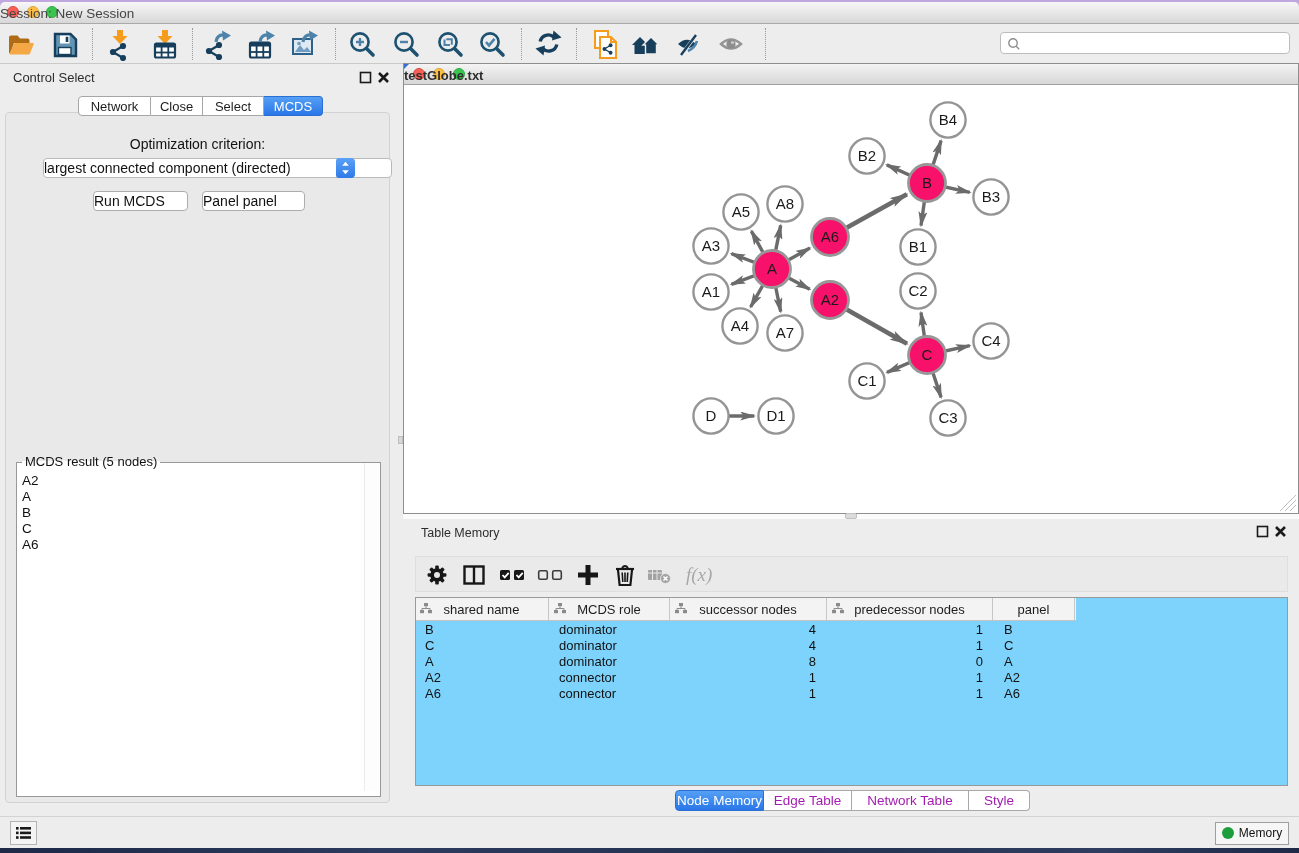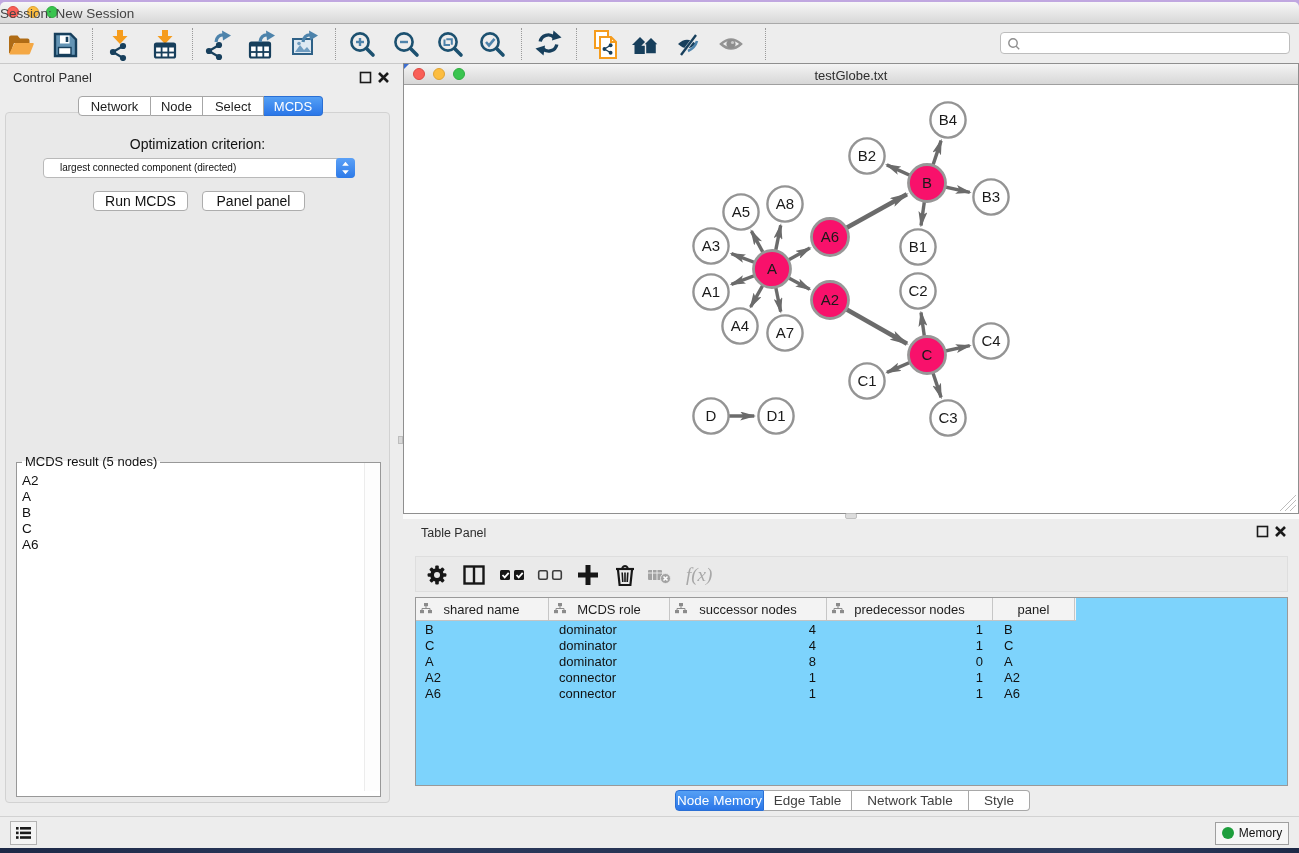--- a/index.html
+++ b/index.html
@@ -11,40 +11,40 @@
 #titletext{left:0;top:4px;width:1299px;text-align:left;font-size:13.5px;color:#454545}
 #toolbar{left:0;top:25px;width:1299px;height:39px;background:#ededed;border-bottom:1px solid #c9c9c9}
 .sep{position:absolute;top:3px;height:32px;width:0;border-left:1px dotted #9a9a9a}
 .tbi{position:absolute;top:4px}
 #search{position:absolute;left:1000px;top:7px;width:290px;height:22px;background:#fff;border:1px solid #bdbdbd;border-radius:4px}
 
 #cp-title{left:13px;top:70px;font-size:13px;color:#2d2d2d}
 #cp-body{left:5px;top:112px;width:385px;height:691px;background:#e9e9e9;border:1px solid #d2d2d2;border-radius:4px}
 .tab{position:absolute;top:96px;height:20px;background:#fff;border:1px solid #a6a6a6;border-left:none;font-size:13px;text-align:center;color:#1c1c1c;line-height:19px}
 #opt-label{left:0;top:136px;width:395px;text-align:center;font-size:14px;color:#111}
-#dropdown{left:43px;top:158px;width:312px;height:20px;background:#fff;border:1px solid #b9b9b9;border-radius:4px;font-size:10px;line-height:18px;padding-left:16px;color:#111}
+#dropdown{left:43px;top:158px;width:349px;height:20px;background:#fff;border:1px solid #b9b9b9;border-radius:4px;font-size:14px;line-height:18px;padding-left:0;color:#111}
 #dd-btn{left:336px;top:158px;width:19px;height:20px;background:linear-gradient(#5ba1f7,#2d7ae8);border-radius:3px 4px 4px 3px}
-.btn{position:absolute;top:191px;height:20px;background:#fff;border:1px solid #adadad;border-radius:4px;font-size:14px;text-align:center;line-height:18px;color:#111}
+.btn{position:absolute;top:191px;height:20px;background:#fff;border:1px solid #adadad;border-radius:4px;font-size:14px;line-height:18px;color:#111}
 #mcds-box{left:16px;top:462px;width:365px;height:335px;background:#fff;border:1px solid #989898}
 #mcds-legend{left:22px;top:454px;font-size:13px;color:#111;background:linear-gradient(#e9e9e9 50%,#ffffff 50%);padding:0 3px}
 #mcds-list{left:22px;top:473px;font-size:13.5px;line-height:16px;color:#111}
 #mcds-scroll{left:364px;top:463px;width:16px;height:328px;background:#fdfdfd;border-left:1px solid #ececec}
 
 #netwin{left:403px;top:63px;width:896px;height:451px;border:1px solid #8f8f8f;background:#fff}
 #nw-titlebar{position:absolute;left:0;top:0;width:894px;height:21px;background:linear-gradient(#f4f4f4,#d7d7d7);border-bottom:1px solid #9f9f9f}
-#nw-title{position:absolute;left:0;top:4px;width:894px;text-align:center;font-size:13px;color:#2e2e2e;font-weight:normal}
+#nw-title{position:absolute;left:0;top:4px;width:894px;text-align:left;font-size:13px;color:#2e2e2e;font-weight:bold}
 #grip{left:398px;top:436px;width:5px;height:8px;background:#d8d8d8;border:1px solid #bdbdbd}
 
 #tp-title{left:421px;top:526px;font-size:12.5px;color:#2d2d2d}
 #tp-toolbar{left:415px;top:556px;width:873px;height:36px;background:#eaeaea;border:1px solid #dedede}
 #tablebox{left:415px;top:597px;width:873px;height:189px;background:#7dd3fc;border:1px solid #999}
 #thead{position:absolute;left:0;top:0;width:660px;height:23px;background:#f3f3f3;border-bottom:1px solid #c4c4c4}
 .th{position:absolute;top:0;height:23px;border-right:1px solid #c6c6c6;font-size:13px;color:#1d1d1d;text-align:center;line-height:23px}
 .td{position:absolute;font-size:13px;color:#111;height:16px;line-height:16px}
-.btab{position:absolute;top:790px;height:21px;background:#fff;border:1px solid #a8a8a8;border-left:none;font-size:13.5px;text-align:center;line-height:20px;color:#404040}
+.btab{position:absolute;top:790px;height:21px;background:#fff;border:1px solid #a8a8a8;border-left:none;font-size:13.5px;text-align:center;line-height:20px;color:#a21caf}
 
 #statusbar{left:0;top:816px;width:1299px;height:32px;background:#ededed;border-top:1px solid #d2d2d2}
 #listbtn{left:10px;top:821px;width:27px;height:24px;background:#f4f4f4;border:1px solid #b3b3b3}
 #membtn{left:1215px;top:822px;width:74px;height:23px;background:#f6f6f6;border:1px solid #9f9f9f;font-size:12px;line-height:21px;text-align:center;color:#111}
 </style></head>
 <body>
 <div class="abs" id="purple"></div>
 <div class="abs" id="titlebar">
   <div class="tl" style="left:7px;top:4px;width:12px;height:12px;background:#f95f57;border:1px solid #dd4a43"></div>
   <div class="tl" style="left:27px;top:4px;width:12px;height:12px;background:#fcbd40;border:1px solid #dfa435"></div>
@@ -173,24 +173,24 @@
         <circle cx="7" cy="7" r="4.2" fill="none" stroke="#8e8e8e" stroke-width="1.4"></circle>
         <line x1="10.2" y1="10.2" x2="13.2" y2="13.2" stroke="#8e8e8e" stroke-width="1.4"></line>
       </svg>
     </div>
 </div>
 
 <svg class="abs" style="left:359px;top:71px" width="32" height="14" viewBox="0 0 32 14">
     <rect x="1.5" y="1.5" width="10" height="10" fill="none" stroke="#1a1a1a" stroke-width="1.6"></rect>
     <path d="M20,2 L29,11 M29,2 L20,11" stroke="#1a1a1a" stroke-width="2.6"></path>
   </svg>
-<div class="abs" id="cp-title">Control Panel</div>
+<div class="abs" id="cp-title">Control Select</div>
 <div class="abs" id="cp-body"></div>
 <div class="tab" style="left:78px;width:73px;border-left:1px solid #a6a6a6;border-radius:4px 0 0 4px">Network</div>
-<div class="tab" style="left:151px;width:52px">Node</div>
+<div class="tab" style="left:151px;width:52px">Close</div>
 <div class="tab" style="left:203px;width:61px">Select</div>
 <div class="tab" style="left:264px;width:59px;background:linear-gradient(#55a0f5,#2a76e8);color:#fff;border-color:#2a6fd4;border-radius:0 4px 4px 0">MCDS</div>
 <div class="abs" id="opt-label">Optimization criterion:</div>
 <div class="abs" id="dropdown">largest connected component (directed)</div>
 <div class="abs" id="dd-btn"><svg width="19" height="20" viewBox="0 0 19 20">
       <path d="M9.5 3.8 L12.8 7.8 L6.2 7.8 Z" fill="#fff"></path>
       <path d="M9.5 16.2 L12.8 12.2 L6.2 12.2 Z" fill="#fff"></path>
     </svg></div>
 <div class="btn" style="left:93px;width:95px">Run MCDS</div>
 <div class="btn" style="left:202px;width:103px">Panel panel</div>
@@ -288,21 +288,21 @@
 <div class="abs" style="left:845px;top:513px;width:12px;height:6px;background:#dcdcdc;border:1px solid #c0c0c0;border-radius:2px"></div>
 <svg class="abs" style="left:404px;top:64px" width="5" height="5">
     <path d="M0,0 h5 L0,5 Z" fill="#3d6fd1"></path>
   </svg>
 <div class="abs" id="grip"></div>
 
 <svg class="abs" style="left:1256px;top:525px" width="32" height="14" viewBox="0 0 32 14">
     <rect x="1.5" y="1.5" width="10" height="10" fill="none" stroke="#1a1a1a" stroke-width="1.6"></rect>
     <path d="M20,2 L29,11 M29,2 L20,11" stroke="#1a1a1a" stroke-width="2.6"></path>
   </svg>
-<div class="abs" id="tp-title">Table Panel</div>
+<div class="abs" id="tp-title">Table Memory</div>
 <div class="abs" id="tp-toolbar">
     <svg width="26" height="26" viewBox="0 0 26 26" style="position:absolute;left:8px;top:5px">
       <g fill="#171717">
         <circle cx="13" cy="13" r="6.8"></circle>
         <rect x="11.2" y="3.6" width="3.6" height="4.2" rx="1" transform="rotate(0 13 13)"></rect>
         <rect x="11.2" y="3.6" width="3.6" height="4.2" rx="1" transform="rotate(45 13 13)"></rect>
         <rect x="11.2" y="3.6" width="3.6" height="4.2" rx="1" transform="rotate(90 13 13)"></rect>
         <rect x="11.2" y="3.6" width="3.6" height="4.2" rx="1" transform="rotate(135 13 13)"></rect>
         <rect x="11.2" y="3.6" width="3.6" height="4.2" rx="1" transform="rotate(180 13 13)"></rect>
         <rect x="11.2" y="3.6" width="3.6" height="4.2" rx="1" transform="rotate(225 13 13)"></rect>

